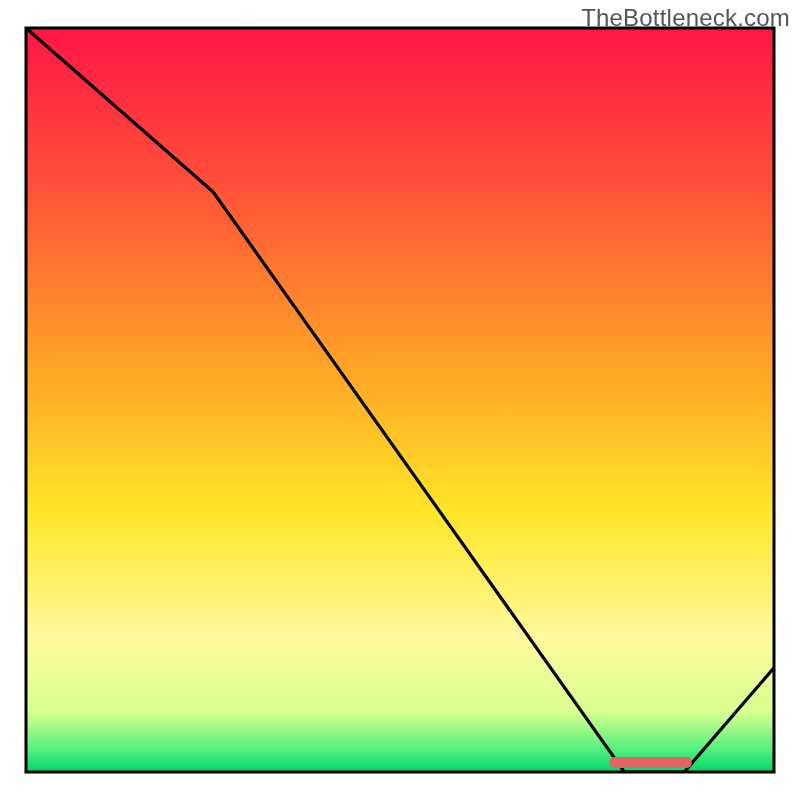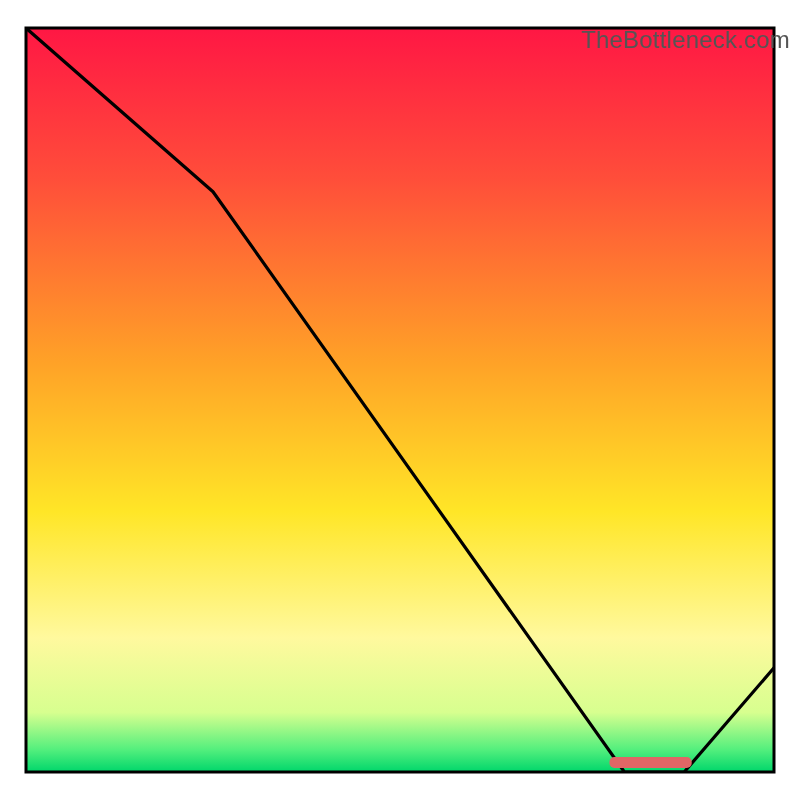--- a/index.html
+++ b/index.html
@@ -18,21 +18,20 @@
   }
   .watermark {
     position: absolute;
     top: 4px;
     right: 10px;
     color: #555;
     font-size: 24px;
     font-weight: 500;
     letter-spacing: 0.2px;
     z-index: 5;
-    margin-top: 22px;
   }
   svg {
     position: absolute;
     top: 0;
     left: 0;
   }
 </style>
 </head>
 <body>
 

